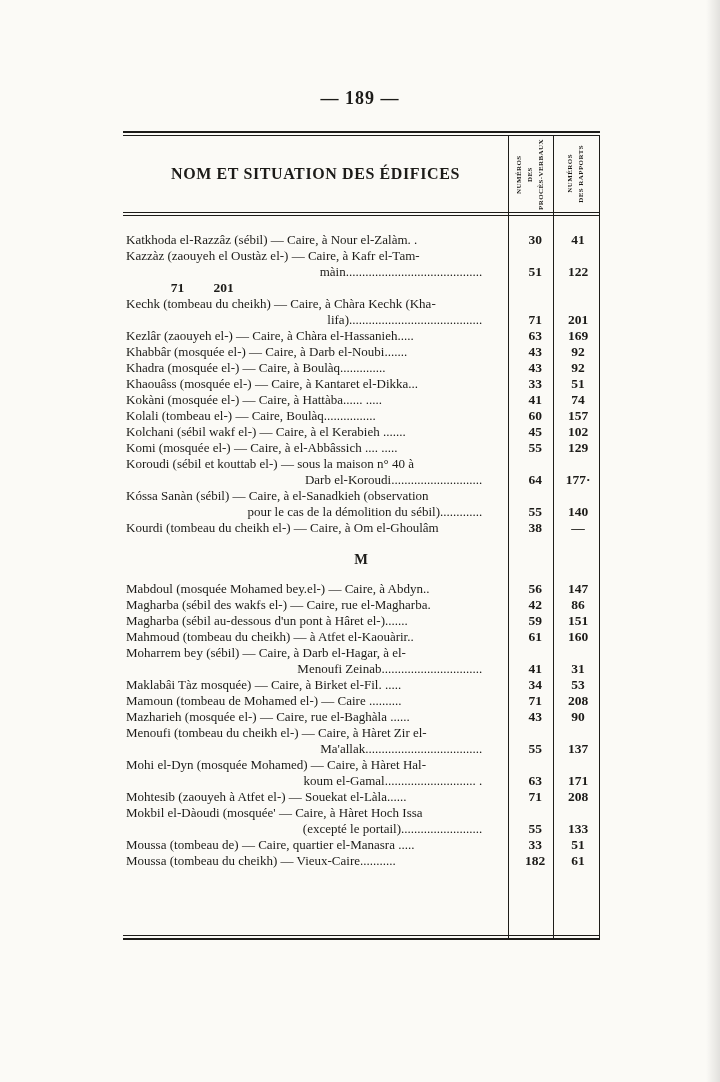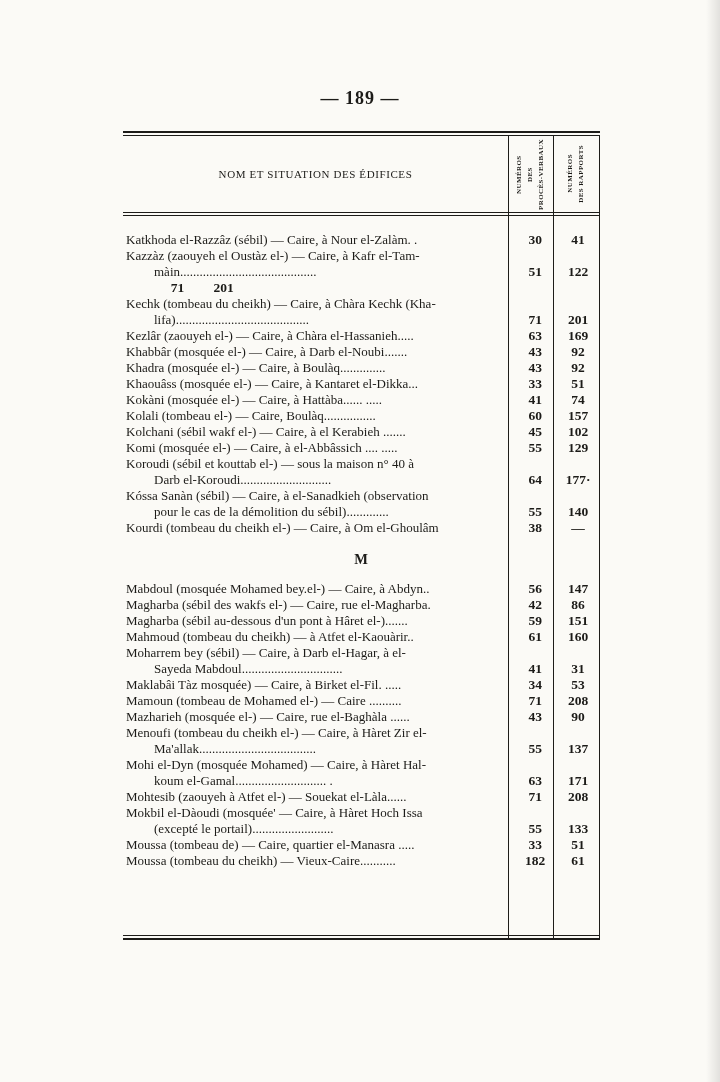--- a/index.html
+++ b/index.html
@@ -45,41 +45,41 @@
     box-sizing: border-box;
   }
   .vline { position: absolute; top: 4px; bottom: 2px; width: 1px; background: #1d1c19; }
   .vline.v1 { left: 385px; }
   .vline.v2 { left: 430px; }
   .vline.v3 { left: 476px; }
 
   .header-row { display: flex; height: 76px; }
   .name-head {
     width: 385px; display: flex; align-items: center; justify-content: center;
-    font-weight: normal; font-size: 11px; letter-spacing: 0.6px;
+    font-weight: bold; font-size: 16px; letter-spacing: 0.6px;
   }
   .num-head { display: flex; align-items: center; justify-content: center; }
   .num-head.pv { width: 45px; }
   .num-head.rap { width: 47px; }
   .vhead {
     writing-mode: vertical-rl;
     transform: rotate(180deg);
     font-size: 7px; font-weight: bold; letter-spacing: 0.4px;
     line-height: 1.6; text-align: center; white-space: nowrap;
   }
 
   .body-rows { padding-top: 16px; }
   .entry-row { display: flex; align-items: flex-end; }
   .name-cell {
     width: 385px; overflow: hidden; padding-left: 3px; box-sizing: border-box;
   }
   .name-cell .line {
     font-size: 13px; line-height: 16px; white-space: pre; overflow: hidden;
   }
-  .name-cell .line.cont { padding-left: 28px; }
+  .name-cell .line.cont { padding-left: 28px; text-align: right; }
   .num-cell {
     text-align: center; font-weight: bold; font-size: 13.5px; line-height: 16px;
   }
   .num-cell.pv { width: 45px; padding-left: 32px; }
   .num-cell.rap { width: 47px; }
   .section-row {
     width: 477px; text-align: center;
     font-weight: bold; font-size: 14.5px;
     padding-top: 15px; padding-bottom: 13px;
     letter-spacing: 1px;
@@ -246,21 +246,21 @@
       <div class="entry-row">
         <div class="name-cell">
           <div class="line">Mahmoud (tombeau du cheikh) — à Atfet el-Kaouàrir..</div>
         </div>
         <div class="num-cell pv">61</div>
         <div class="num-cell rap">160</div>
       </div>
       <div class="entry-row">
         <div class="name-cell">
           <div class="line">Moharrem bey (sébil) — Caire, à Darb el-Hagar, à el-</div>
-          <div class="line cont">Sayeda Mabdoul...............................</div>
+          <div class="line cont">Menoufi Zeinab...............................</div>
         </div>
         <div class="num-cell pv">41</div>
         <div class="num-cell rap">31</div>
       </div>
       <div class="entry-row">
         <div class="name-cell">
           <div class="line">Maklabâi Tàz mosquée) — Caire, à Birket el-Fil. .....</div>
         </div>
         <div class="num-cell pv">34</div>
         <div class="num-cell rap">53</div>

